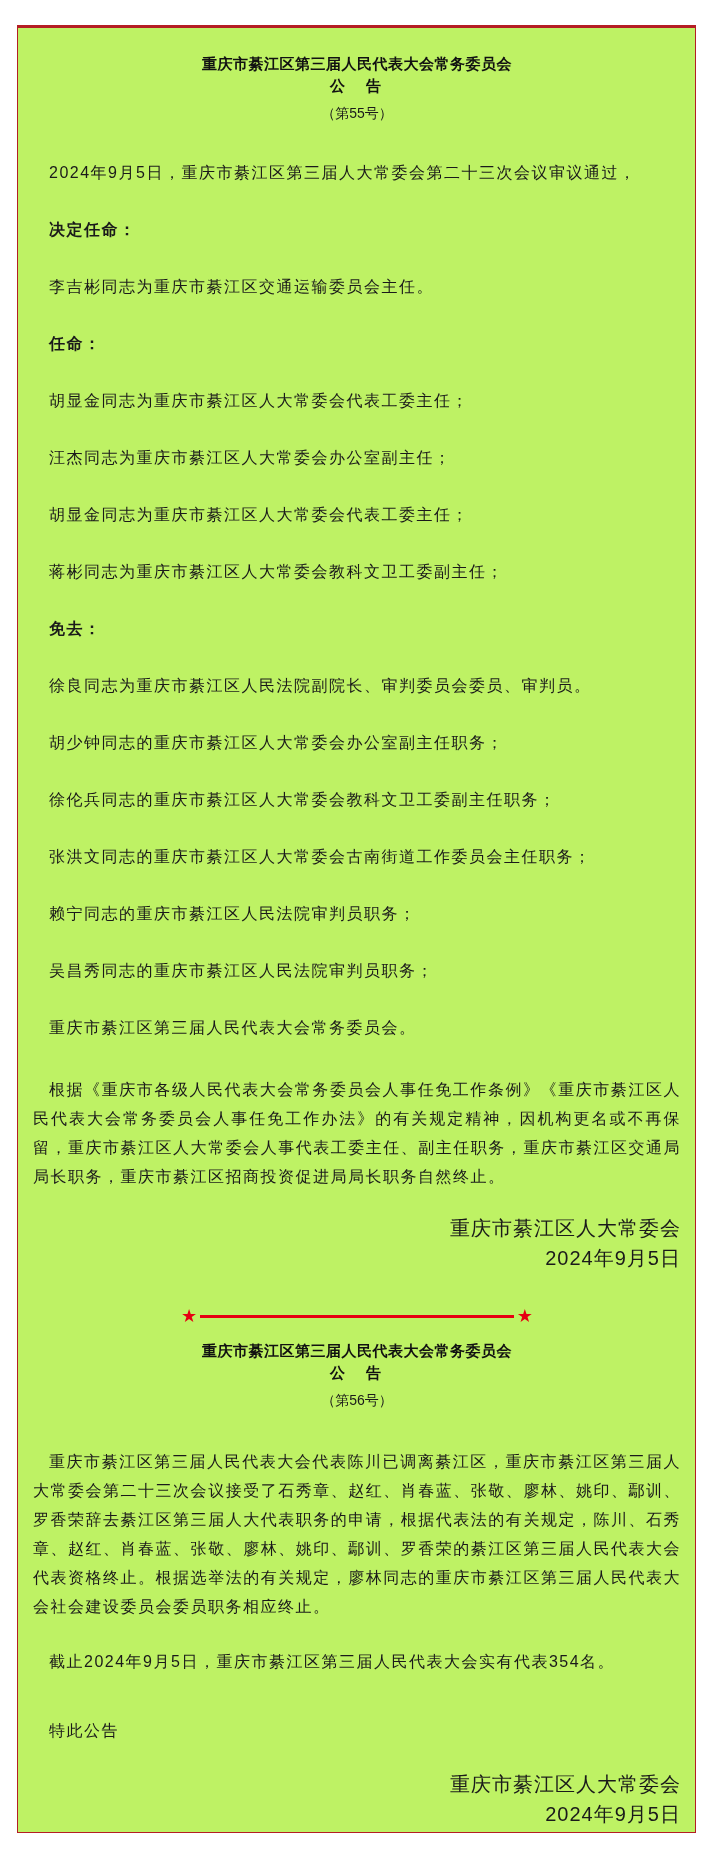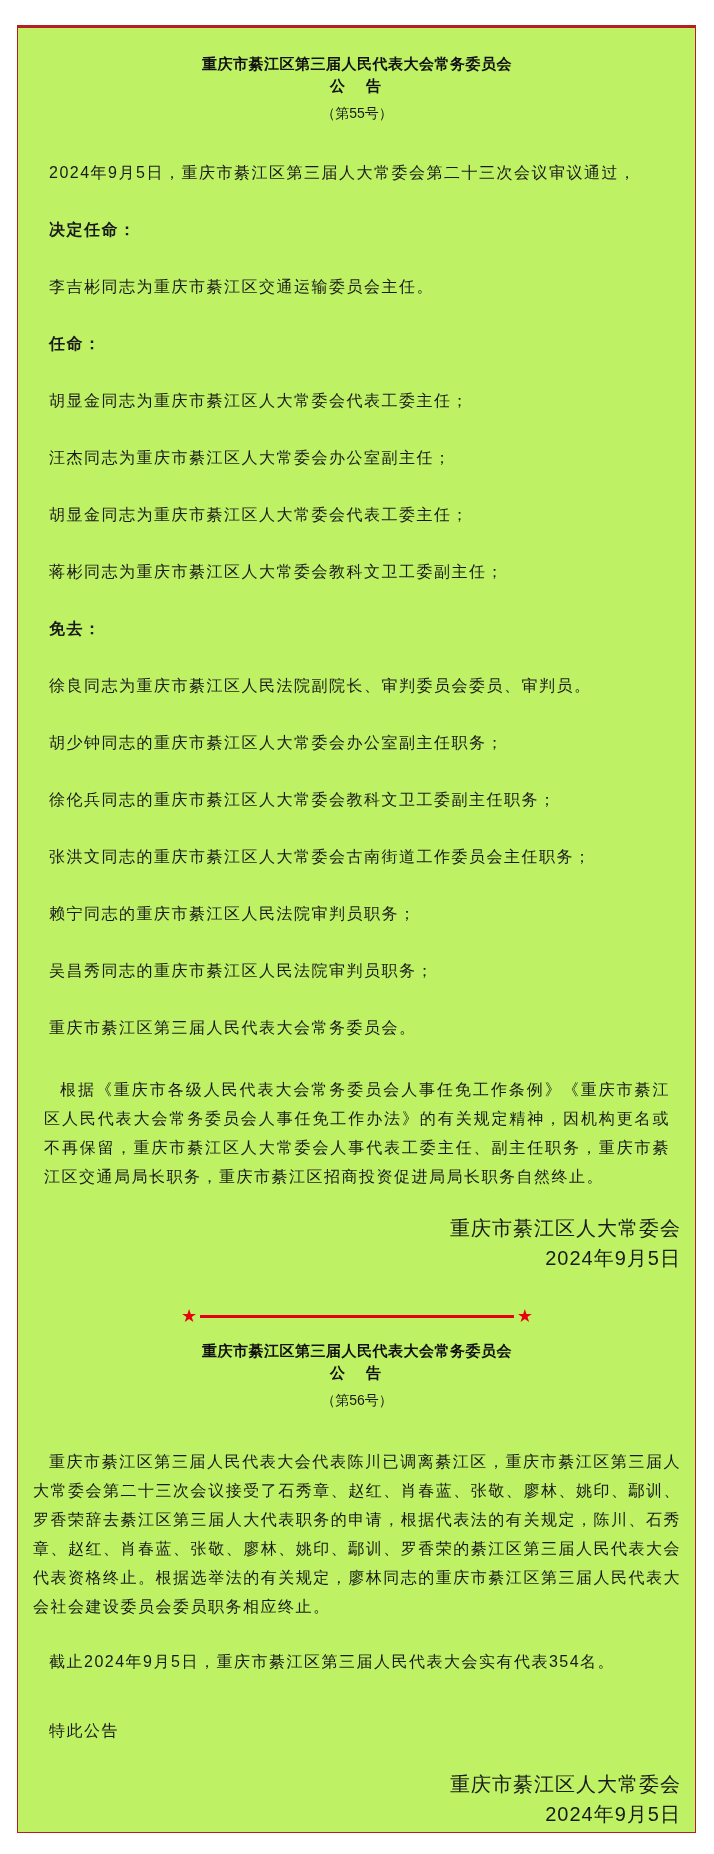--- a/index.html
+++ b/index.html
@@ -62,21 +62,21 @@
     text-indent: 1em;
   }
   p.item {
     margin: 28px 0;
     text-indent: 1em;
   }
   p.item.bold {
     font-weight: bold;
   }
   p.closing {
-    margin: 33px 11px 0;
+    margin: 33px 0 0;
     text-indent: 1em;
     text-align: justify;
   }
   .sig-block {
     margin-top: 22px;
     text-align: right;
     font-size: 20px;
     line-height: 30px;
     letter-spacing: 1px;
   }

